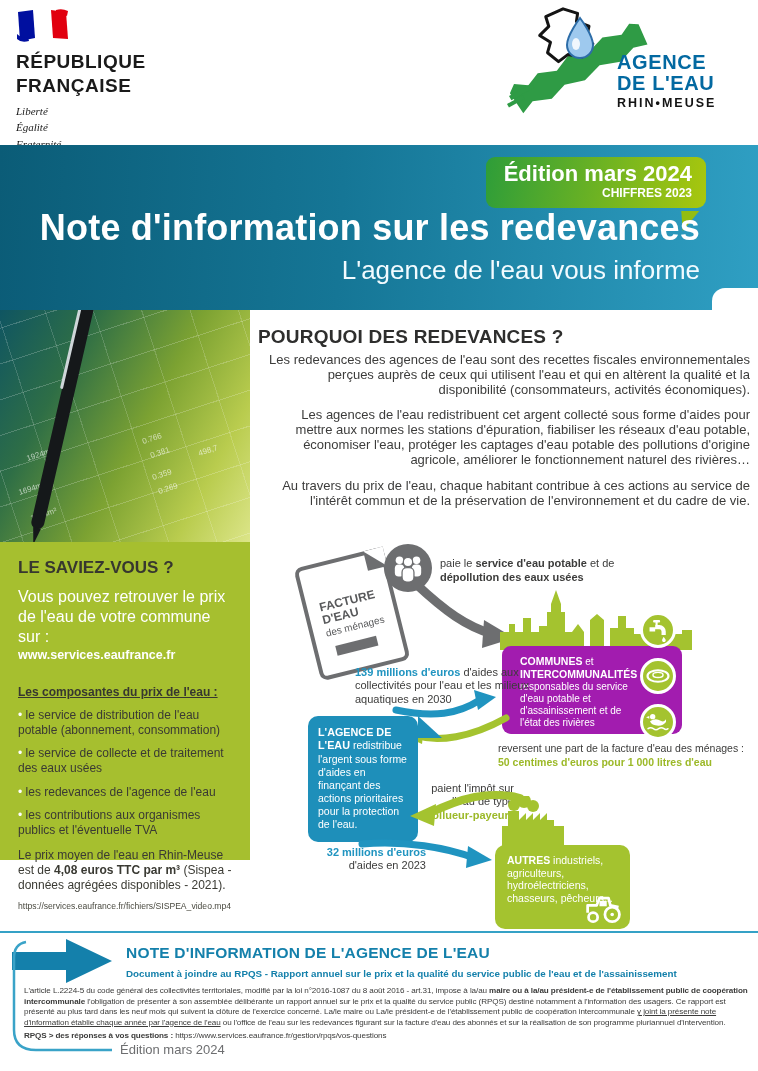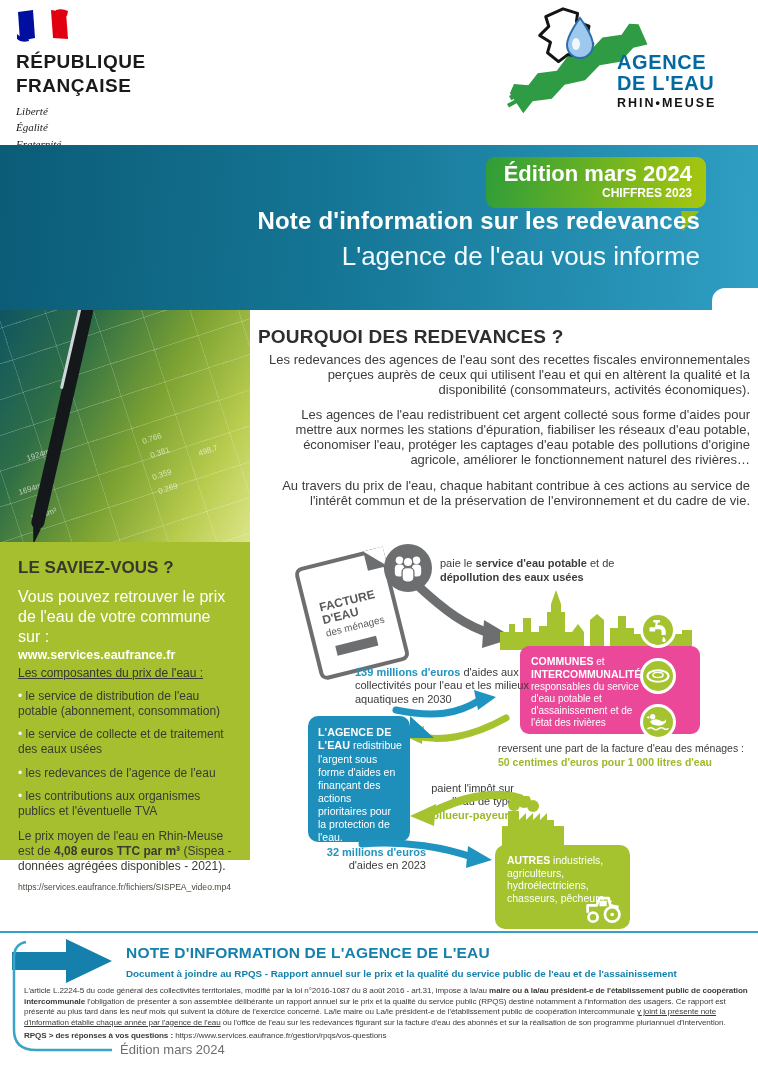--- a/index.html
+++ b/index.html
@@ -20,21 +20,21 @@
   .band{position:absolute;left:0;top:145px;width:758px;height:165px;
         background:linear-gradient(93deg,#0b5c77 0%,#157696 45%,#2f9fc3 100%);}
   .badge{position:absolute;right:52px;top:12px;padding:5px 14px 7px 18px;border-radius:9px;
          background:linear-gradient(100deg,#2e9d39,#a9c70d);text-align:right;color:#fff;}
   .badge .b1{font-size:22px;font-weight:800;line-height:1.1;}
   .badge .b2{font-size:12px;font-weight:800;line-height:1.2;}
   .badge-tail{position:absolute;right:62px;top:66px;width:0;height:0;
               border-left:8px solid transparent;border-right:10px solid transparent;
               border-top:20px solid #93bd11;transform:skewX(-18deg);}
   .band-titles{position:absolute;right:58px;top:62px;text-align:right;color:#ffffff;}
-  .band-titles .t1{font-size:24px;font-weight:800;letter-spacing:.2px;}
+  .band-titles .t1{font-size:36px;font-weight:800;letter-spacing:.2px;}
   .band-titles .t2{font-size:26px;font-weight:400;margin-top:6px;color:#f2fbff;}
   .band-notch{position:absolute;right:0;top:143px;width:46px;height:22px;background:#fff;border-top-left-radius:13px;}
 
   
   .photo{position:absolute;left:0;top:310px;width:250px;height:232px;overflow:hidden;
          background:linear-gradient(118deg,#0f5562 0%,#2e6e46 26%,#7ca232 55%,#b9cc4e 80%,#dce589 100%);}
   .photo .grid{position:absolute;inset:-40%;transform:rotate(-18deg);
       background:repeating-linear-gradient(0deg,rgba(255,255,255,.20) 0 1px,transparent 1px 34px),
                  repeating-linear-gradient(90deg,rgba(255,255,255,.16) 0 1px,transparent 1px 46px);}
   .pen{position:absolute;left:58px;top:-28px;width:13px;height:250px;background:#15181a;border-radius:7px;transform:rotate(13deg);}
@@ -42,21 +42,21 @@
               border-left:4px solid transparent;border-right:4px solid transparent;border-top:17px solid #15181a;}
   .pen-clip{position:absolute;left:70px;top:-10px;width:3px;height:90px;background:#cfd6d9;transform:rotate(13deg);border-radius:2px;}
   .plabel{position:absolute;font-size:8px;color:rgba(255,255,255,.62);transform:rotate(-18deg);white-space:nowrap;}
 
   
   .sidebar{position:absolute;left:0;top:542px;width:250px;height:318px;background:#a6bf2f;
            padding:16px 14px 0 18px;box-sizing:border-box;}
   .sb-title{font-size:17px;font-weight:800;color:#37372f;margin-bottom:9px;}
   .sb-intro{font-size:16px;color:#ffffff;line-height:1.25;}
   .sb-link{font-size:12.5px;color:#ffffff;font-weight:800;margin-top:1px;}
-  .sb-head{font-size:12px;color:#37372f;text-decoration:underline;margin-top:4px;font-weight:400;}
+  .sb-head{font-size:12px;color:#37372f;text-decoration:underline;margin-top:23px;font-weight:700;}
   .sb-bullet{font-size:12px;color:#3a3a33;line-height:1.22;margin-top:9px;}
   .sb-bullet::before{content:"• ";color:#ffffff;}
   .sb-price{font-size:12px;color:#3a3a33;line-height:1.24;margin-top:11px;}
   .sb-price b{font-weight:800;}
   .sb-url{font-size:8.6px;color:#4a4a40;margin-top:8px;}
 
   
   .why-title{position:absolute;left:258px;top:326px;font-size:19px;font-weight:800;color:#2e2e2d;letter-spacing:.2px;}
   .why{position:absolute;left:258px;top:352px;width:492px;font-size:13px;line-height:1.16;color:#3c3c3b;}
   .why p{margin:0 0 10px 8px;text-align:right;}
@@ -70,32 +70,32 @@
   .facture .bar{width:42px;height:10px;background:#6d6e70;margin-top:9px;margin-left:6px;}
   .fold{position:absolute;right:-4px;top:-4px;width:0;height:0;border-bottom:20px solid #6d6e70;border-right:20px solid #ffffff;}
 
   .people{position:absolute;left:384px;top:544px;width:48px;height:48px;border-radius:50%;background:#6d6e70;
           display:flex;align-items:center;justify-content:center;}
 
   .paie{position:absolute;left:440px;top:556px;width:210px;font-size:11px;line-height:1.3;color:#3c3c3b;}
   .paie b{font-weight:800;}
 
   .city{position:absolute;left:500px;top:586px;}
-  .communes{position:absolute;left:520px;top:646px;width:180px;height:88px;background:#ec4899;border-radius:9px;
-            color:#fff;font-size:10px;line-height:1.2;padding:9px 48px 0 11px;box-sizing:border-box;}
+  .communes{position:absolute;left:502px;top:646px;width:180px;height:88px;background:#a21caf;border-radius:9px;
+            color:#fff;font-size:10px;line-height:1.2;padding:9px 48px 0 18px;box-sizing:border-box;}
   .communes b{font-weight:800;font-size:10.5px;}
   .ico-circle{position:absolute;width:36px;height:36px;border-radius:50%;background:#a4c32f;border:3px solid #ffffff;
               box-sizing:border-box;display:flex;align-items:center;justify-content:center;}
   .reversent{position:absolute;left:498px;top:742px;width:260px;font-size:10.5px;color:#3c3c3b;}
   .reversent-green{position:absolute;left:498px;top:756px;width:260px;font-size:10.5px;font-weight:800;color:#9cb928;}
 
   .aides139{position:absolute;left:355px;top:666px;width:178px;font-size:11px;line-height:1.22;color:#3c3c3b;}
   .aides139 b{color:#2094c0;font-weight:800;}
 
-  .agence-box{position:absolute;left:308px;top:716px;width:102px;height:126px;background:#1e8fba;border-radius:10px;
+  .agence-box{position:absolute;left:308px;top:716px;width:110px;height:126px;background:#1e8fba;border-radius:10px;
               color:#fff;font-size:10.5px;line-height:1.24;padding:10px 8px 0 10px;box-sizing:border-box;}
   .agence-box b{font-weight:800;font-size:10.8px;}
   .agence-tail{position:absolute;left:100%;top:0;width:0;height:0;border-bottom:22px solid #1e8fba;border-right:24px solid transparent;}
 
   .impot{position:absolute;left:418px;top:782px;width:96px;text-align:right;font-size:11px;line-height:1.22;color:#3c3c3b;}
   .impot b{color:#9cb928;font-weight:800;}
 
   .aides32{position:absolute;left:300px;top:846px;width:126px;text-align:right;font-size:11px;line-height:1.22;color:#3c3c3b;}
   .aides32 b{color:#2094c0;font-weight:800;}
 

